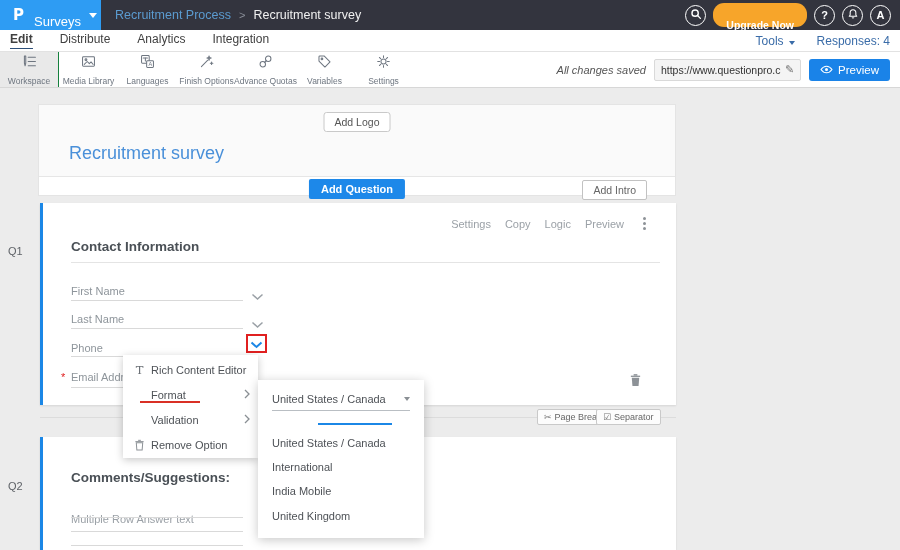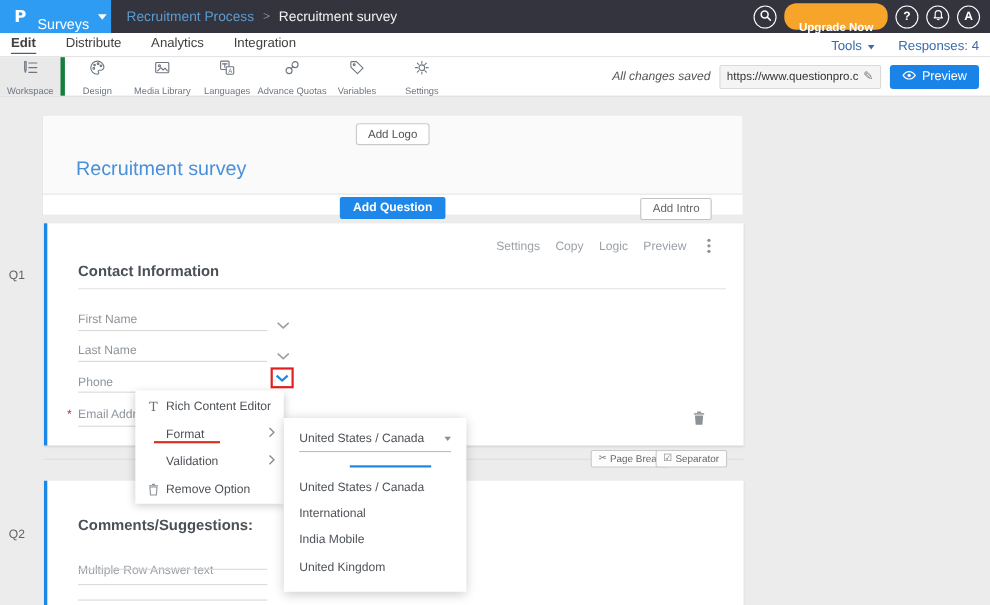--- a/index.html
+++ b/index.html
@@ -25,21 +25,21 @@
   .tabbar { position:absolute; left:0; top:30px; width:900px; height:22px; background:#fff; border-bottom:1px solid #e2e2e2; display:flex; align-items:center; font-size:12px; }
   .tabs { display:flex; gap:27px; padding-left:10px; }
   .tab { color:#404040; cursor:pointer; padding-bottom:2px; }
   .tab.active { font-weight:bold; border-bottom:1.5px solid #2d4f79; }
   .tabbar-right { margin-left:auto; display:flex; align-items:center; gap:22px; padding-right:10px; color:#3a6ca8; }
   .tools-caret { border-top-color:#3a6ca8; margin-left:5px; border-left-width:3.5px; border-right-width:3.5px; border-top-width:4.5px; }
 
   
   .toolbar { position:absolute; left:0; top:52px; width:900px; height:36px; background:#fff; border-bottom:1px solid #d7d7d7; display:flex; align-items:stretch; }
   .tool-item { width:59px; display:flex; flex-direction:column; align-items:center; justify-content:center; gap:2px; cursor:pointer; }
-  .tool-item.active { background:#e9e9e9; border-right:4px solid #15803d; }
+  .tool-item.active { background:#e9e9e9; border-right:1px solid #15803d; }
   .tool-item svg { stroke:#6e7680; fill:none; stroke-width:1.2; stroke-linecap:round; stroke-linejoin:round; }
   .tool-label { font-size:8.5px; color:#6e7680; white-space:nowrap; }
   .toolbar-right { margin-left:auto; display:flex; align-items:center; gap:8px; padding-right:10px; }
   .save-status { font-style:italic; font-size:11px; color:#555; }
   .url-box { display:flex; align-items:center; background:#f4f4f4; border:1px solid #d9d9d9; border-radius:2px; height:22px; padding:0 6px; gap:4px; }
   .url-box input { border:none; background:transparent; font-size:10.5px; color:#333; width:120px; outline:none; font-family:"Liberation Sans", sans-serif; }
   .pencil { color:#777; font-size:11px; cursor:pointer; font-family:"DejaVu Sans", sans-serif; }
   .preview-btn { display:flex; align-items:center; gap:5px; background:#1a83e8; color:#fff; border:none; border-radius:3px; height:22px; padding:0 11px; font-size:11.5px; cursor:pointer; font-family:"Liberation Sans", sans-serif; }
 
   
@@ -154,45 +154,44 @@
       <span><svg width="17" height="17" viewBox="0 0 20 20">
             <line x1="8.5" y1="5" x2="17" y2="5"></line>
             <line x1="8.5" y1="10" x2="17" y2="10"></line>
             <line x1="8.5" y1="15" x2="17" y2="15"></line>
             <path d="M4 3.5h1.6v8.5l-.8 3-.8-3z"></path>
           </svg></span>
       <span class="tool-label">Workspace</span>
     </div>
     <div class="tool-item">
       <span><svg width="17" height="17" viewBox="0 0 20 20">
-            <path d="M10 3a7 7 0 1 0 0 14c1.6 0 1.9-1.1 1.2-1.9-.8-1-.1-2.3 1.1-2.3h1.2A3.4 3.4 0 0 0 17 9.4 7 7 0 0 0 10 3z"></path>
-            <circle cx="7" cy="7.2" r=".9"></circle>
-            <circle cx="10.8" cy="5.8" r=".9"></circle>
-            <circle cx="13.8" cy="8" r=".9"></circle>
-            <circle cx="6.2" cy="10.8" r=".9"></circle>
-          </svg></span>
-      <span class="tool-label">Design</span>
-    </div>
-    <div class="tool-item">
-      <span><svg width="17" height="17" viewBox="0 0 20 20">
             <rect x="3" y="4.5" width="14" height="11" rx="1"></rect>
             <circle cx="7" cy="8" r="1.1"></circle>
             <path d="M5 13.5l3.5-3.5 2.5 2.5 2-2 2.5 3"></path>
           </svg></span>
       <span class="tool-label">Media Library</span>
     </div>
     <div class="tool-item">
       <span><svg width="17" height="17" viewBox="0 0 20 20">
             <rect x="3" y="3" width="9" height="9" rx="1"></rect>
             <line x1="5" y1="6" x2="10" y2="6"></line>
             <line x1="7.5" y1="6" x2="7.5" y2="9.5"></line>
             <rect x="9" y="9" width="8" height="8" rx="1" style="fill:#fff"></rect>
             <text x="11.2" y="15.3" style="stroke:none;fill:#6e7680;font-size:6.5px;font-family:'Liberation Sans',sans-serif;">A</text>
           </svg></span>
       <span class="tool-label">Languages</span>
+    </div>
+    <div class="tool-item">
+      <span><svg width="17" height="17" viewBox="0 0 20 20">
+            <line x1="4" y1="16" x2="11.5" y2="8.5"></line>
+            <path d="M13 3.5l.6 1.9 1.9.6-1.9.6-.6 1.9-.6-1.9-1.9-.6 1.9-.6z"></path>
+            <line x1="16" y1="10.5" x2="16" y2="13.5"></line>
+            <line x1="14.5" y1="12" x2="17.5" y2="12"></line>
+          </svg></span>
+      <span class="tool-label">Finish Options</span>
     </div>
     <div class="tool-item">
       <span><svg width="17" height="17" viewBox="0 0 20 20">
             <circle cx="6.8" cy="13.2" r="3.2"></circle>
             <circle cx="13.2" cy="6.8" r="3.2"></circle>
             <line x1="8.9" y1="11.1" x2="11.1" y2="8.9"></line>
           </svg></span>
       <span class="tool-label">Advance Quotas</span>
     </div>
     <div class="tool-item">

